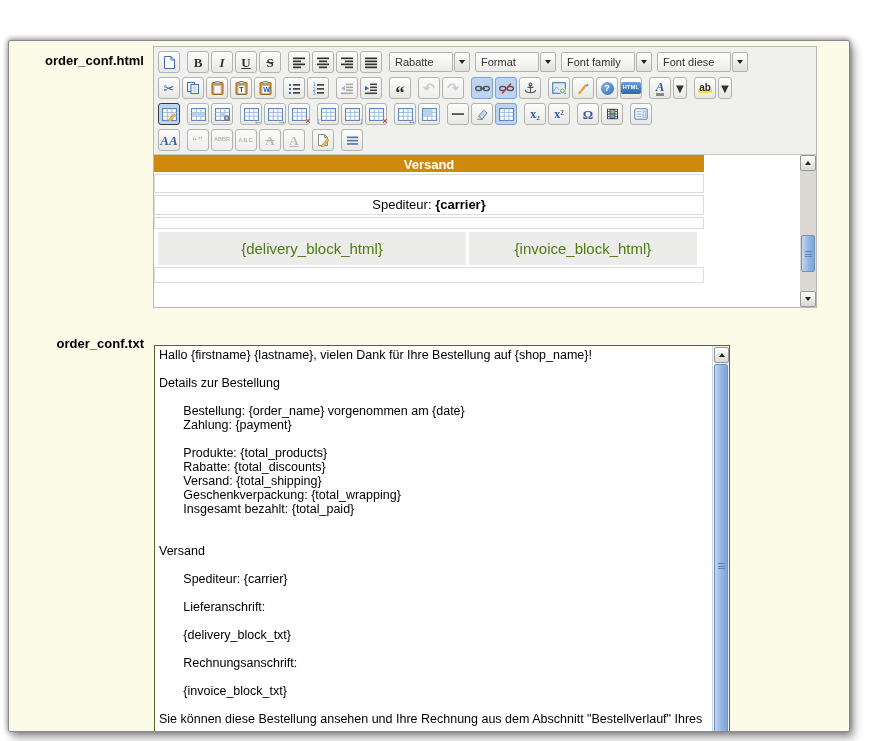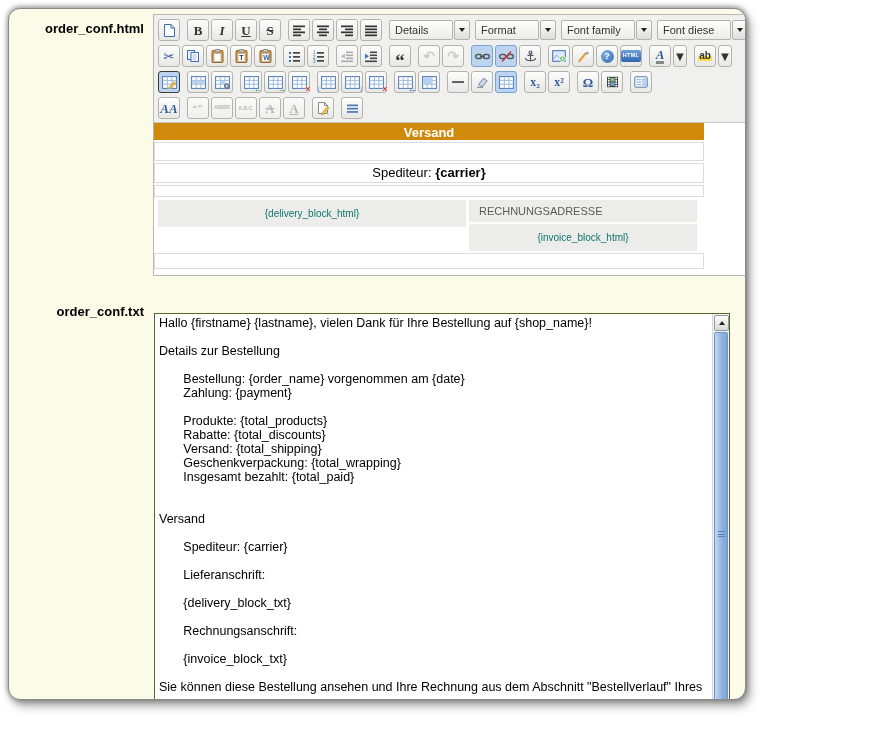--- a/index.html
+++ b/index.html
@@ -8,22 +8,22 @@
     --toolbar-bg:#F0F0EE;
     --active-bg:#BCD4F0;
     --ta-border:#55682B;
   }
   *{box-sizing:border-box;}
   html,body{margin:0;padding:0;}
   body{width:882px;height:741px;background:#fff;overflow:hidden;
        font-family:"Liberation Sans",sans-serif;position:relative;}
 
   
-  .frame{position:absolute;left:8px;top:8px;width:738px;height:692px;
-         background:var(--frame-bg);border:1px solid #8a8a8a;border-radius:12px;
+  .frame{position:absolute;left:8px;top:40px;width:842px;height:692px;
+         background:var(--frame-bg);border:1px solid #8a8a8a;border-radius:2px;
          box-shadow:0 0 6px rgba(0,0,0,.35), 4px 6px 10px rgba(0,0,0,.35), 0 -2px 5px rgba(0,0,0,.18);
          overflow:hidden;}
 
   .fld-label{position:absolute;left:0;width:135px;text-align:right;
              font-size:13px;font-weight:bold;color:#000;}
   .lbl1{top:12px;}
   .lbl2{top:295px;}
 
   
   .editor{position:absolute;left:144px;top:5px;width:664px;
@@ -90,21 +90,21 @@
   .mrow{border:1px solid #dcdcdc;margin-top:2px;background:#fff;}
   .h19{height:19px;}
   .h12{height:12px;}
   .h16{height:16px;}
   .carrier{height:20px;line-height:18px;text-align:center;font-size:13px;color:#000;}
   .addr{display:flex;gap:3px;margin:3px 4px 0;}
   .addr-col{display:flex;flex-direction:column;gap:2px;}
   .c1{width:308px;}
   .c2{width:228px;}
   .addr-hdr{background:#ececea;color:#5b5b5b;font-size:11px;padding:5px 0 5px 10px;}
-  .addr-val{background:#ececea;color:#0f766e;font-size:10px;text-align:center;padding:8px 2px;}
+  .addr-val{background:#ececea;color:#4d7c0f;font-size:15px;text-align:center;padding:8px 2px;}
 
   
   .sb{position:absolute;top:0;right:0;bottom:0;width:16px;background:#dbd8d2;}
   .sb-btn{position:absolute;left:0;width:16px;height:16px;border:1px solid #999;border-radius:2px;
           background:linear-gradient(#fefefe,#d8d8d6);display:flex;align-items:center;justify-content:center;}
   .sb-btn.up{top:0;}
   .sb-btn.down{bottom:0;}
   .sb-thumb{position:absolute;left:1px;width:14px;border:1px solid #6f94c4;border-radius:2px;
             background:linear-gradient(90deg,#c3d7f0,#8fb2e0 60%,#7ea4d6);
             display:flex;align-items:center;justify-content:center;}
@@ -204,21 +204,21 @@
                 <svg width="14" height="13" viewBox="0 0 14 13">
                   <rect x="1" y="1.5" width="12" height="1.7" fill="#333"></rect>
                   <rect x="1" y="4.5" width="12" height="1.7" fill="#333"></rect>
                   <rect x="1" y="7.5" width="12" height="1.7" fill="#333"></rect>
                   <rect x="1" y="10.5" width="12" height="1.7" fill="#333"></rect>
                 </svg>
               </span>
             </span>
           </span>
           <span class="sel">
-            <span class="sel-lab" style="width: 64px;">Details</span>
+            <span class="sel-lab" style="width: 64px;">Rabatte</span>
             <span class="sel-arr">
               <span class="tri tri-dn"></span>
             </span>
           </span>
           <span class="sel">
             <span class="sel-lab" style="width: 64px;">Format</span>
             <span class="sel-arr">
               <span class="tri tri-dn"></span>
             </span>
           </span>
@@ -711,21 +711,20 @@
           <span>Versand</span>
         </div>
         <div class="mrow h19"></div>
         <div class="mrow carrier"><span>Spediteur:</span>&nbsp;<b>{carrier}</b></div>
         <div class="mrow h12"></div>
         <div class="addr">
           <div class="addr-col c1">
             <div class="addr-val">{delivery_block_html}</div>
           </div>
           <div class="addr-col c2">
-            <div class="addr-hdr">RECHNUNGSADRESSE</div>
             <div class="addr-val">{invoice_block_html}</div>
           </div>
         </div>
         <div class="mrow h16"></div>
       </div>
 
       <div class="sb">
         <div class="sb-btn up">
           <span class="tri tri-up"></span>
         </div>

